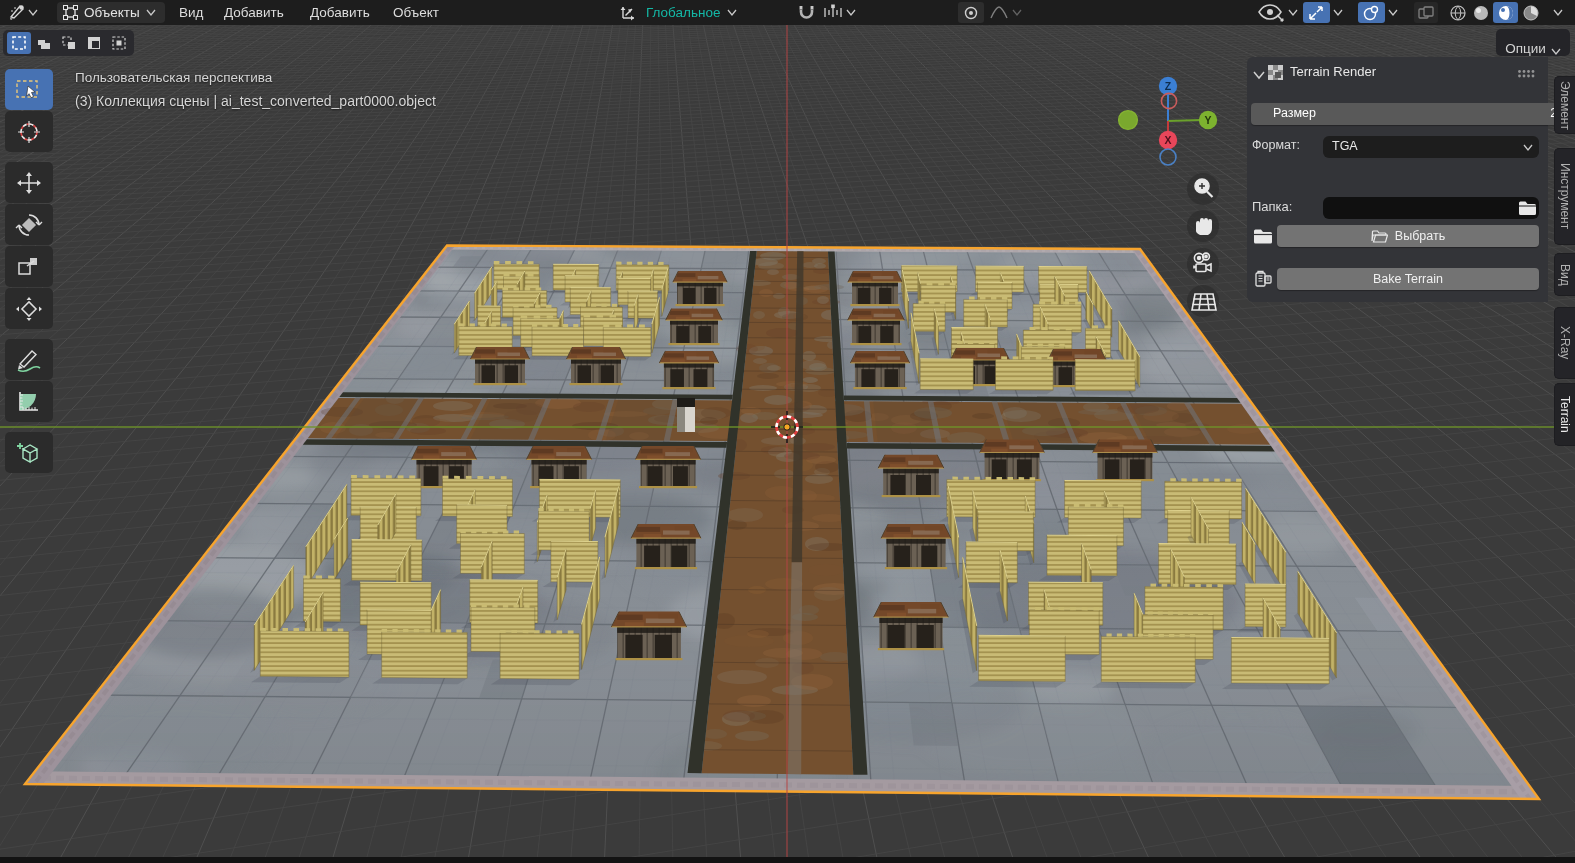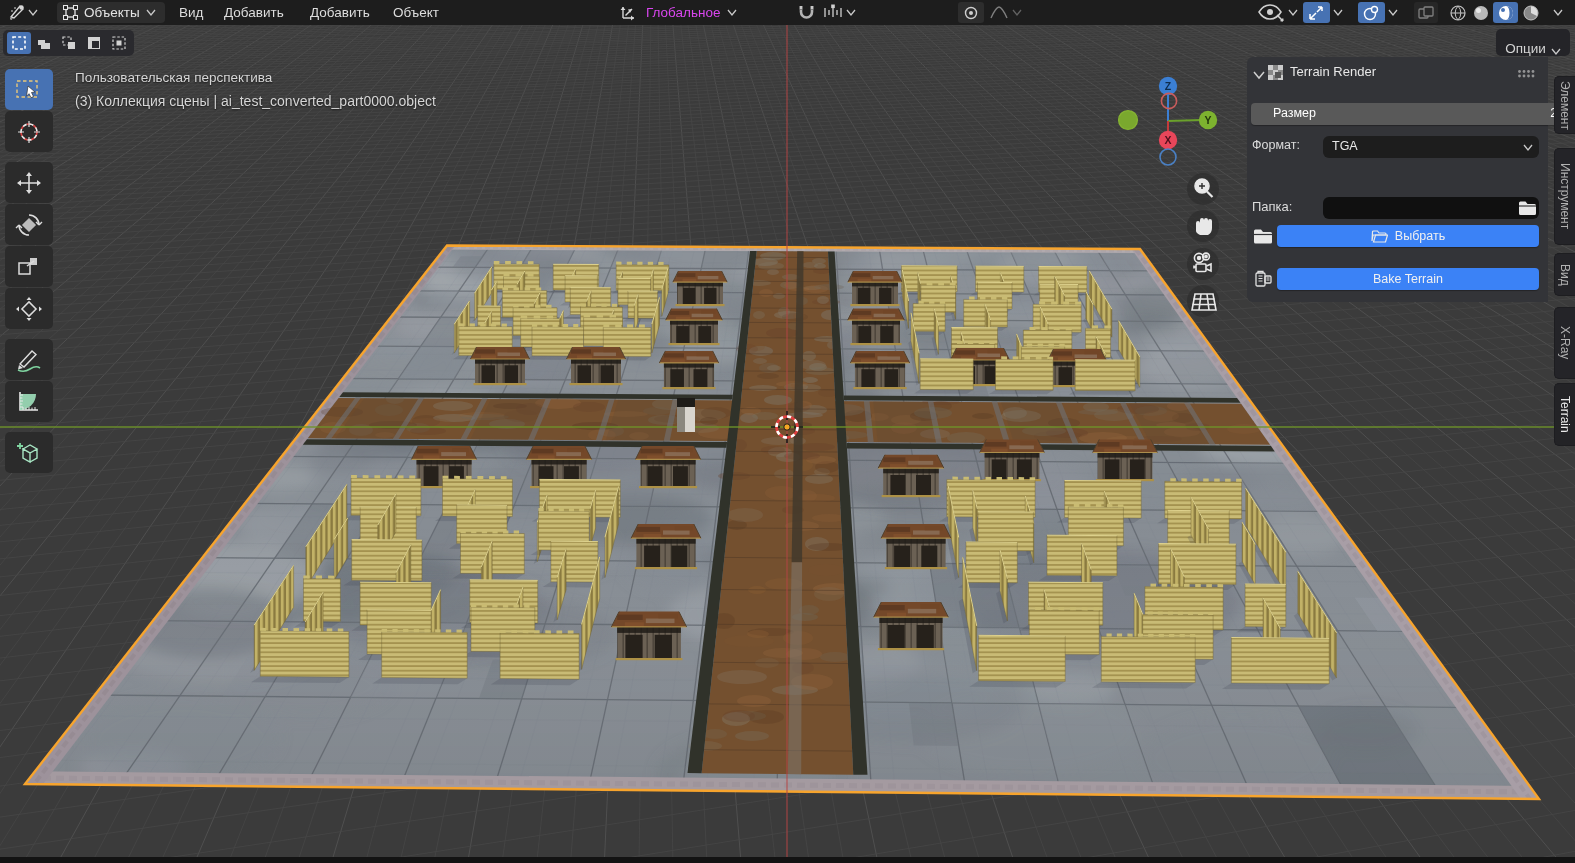--- a/index.html
+++ b/index.html
@@ -13,21 +13,21 @@
 .tool.blue{background:#4772b3}
 .tgap{height:9px}
 #ovl1{position:absolute;left:75px;top:70px;color:#d6d6d6;font-size:13.5px;z-index:20;text-shadow:0 1px 2px rgba(0,0,0,.7)}
 #ovl2{position:absolute;left:75px;top:93px;color:#d6d6d6;font-size:14px;z-index:20;text-shadow:0 1px 2px rgba(0,0,0,.7)}
 #panel{position:absolute;left:1247px;top:57px;width:301px;height:245px;background:#333438;border-radius:6px 0 0 6px;z-index:25;color:#e2e2e2}
 .prow{position:absolute;left:4px;width:343px}
 .slider{background:#595959;border-radius:4px;height:22px;font-size:12.5px;color:#fff;box-shadow:0 1px 1px rgba(0,0,0,.3)}
 .slider .lab{position:absolute;left:22px;top:3px}
 .slider .val{position:absolute;right:16px;top:3px}
 .ddk{background:#1d1d1d;border-radius:6px;height:22px;color:#e8e8e8;font-size:12.5px}
-.btn{background:#3b82f6;border-radius:4px;height:22px;color:#f0f0f0;font-size:12.5px;display:flex;align-items:center;justify-content:center;box-shadow:0 1px 1px rgba(0,0,0,.3)}
+.btn{background:#737373;border-radius:4px;height:22px;color:#f0f0f0;font-size:12.5px;display:flex;align-items:center;justify-content:center;box-shadow:0 1px 1px rgba(0,0,0,.3)}
 #tabs{position:absolute;left:1554px;top:0;width:21px;z-index:26}
 .tab{position:absolute;left:0;width:21px;background:#242428;border:1px solid #1d1d20;border-right:none;border-radius:5px 0 0 5px;color:#b2b2b2;font-size:12px;display:flex;align-items:center;justify-content:center}
 .tab span{writing-mode:vertical-rl}
 .tab.act{background:#232326;color:#e9e9e9}
 #botbar{position:absolute;left:0;top:857px;width:1575px;height:6px;background:#131313;z-index:30}
 </style></head>
 <body>
 <svg width="1575" height="863" viewBox="0 0 1575 863" style="position:absolute;left:0;top:0">
 <defs>
 <clipPath id="vpc">
@@ -1902,21 +1902,21 @@
   <div class="menu" style="left:310px">Добавить</div>
   <div class="menu" style="left:393px">Объект</div>
   <div class="abs" style="left:620px;top:3px">
       <svg width="19" height="18" viewBox="0 0 19 18" style="display:block">
         <path d="M3 15 L3 4 M3 15 L14 15" stroke="#d8d8d8" stroke-width="1.4" fill="none"></path>
         <path d="M3 4 l-2.5 3 h5 Z M14 15 l-3 -2.5 v5 Z" fill="#d8d8d8"></path>
         <path d="M5.5 12.5 L12 6" stroke="#d8d8d8" stroke-width="1.4"></path>
         <path d="M12 6 l-4 .5 2 3.5 Z" fill="#d8d8d8"></path>
       </svg>
     </div>
-  <div class="menu" style="left:646px;color:#d946ef">Глобальное</div>
+  <div class="menu" style="left:646px;color:#14b8a6">Глобальное</div>
   <div class="abs" style="left:727px;top:8px">
       <svg width="10" height="9" viewBox="0 0 10 9" style="display:block">
         <path d="M1 2 L5 7 L9 2" fill="none" stroke="#c9c9c9" stroke-width="1.3"></path>
       </svg>
     </div>
   <div class="abs" style="left:797px;top:3px;opacity:.85">
       <svg width="19" height="19" viewBox="0 0 19 19" style="display:block">
         <path d="M4 3 v6 a5.5 5.5 0 0 0 11 0 v-6" fill="none" stroke="#cfcfcf" stroke-width="2.6"></path>
         <path d="M4 3 v4 M15 3 v4" stroke="#3a3a3a" stroke-width="2.8"></path>
         <path d="M4 3 v3.5 M15 3 v3.5" stroke="#e8e8e8" stroke-width="2.6"></path>

